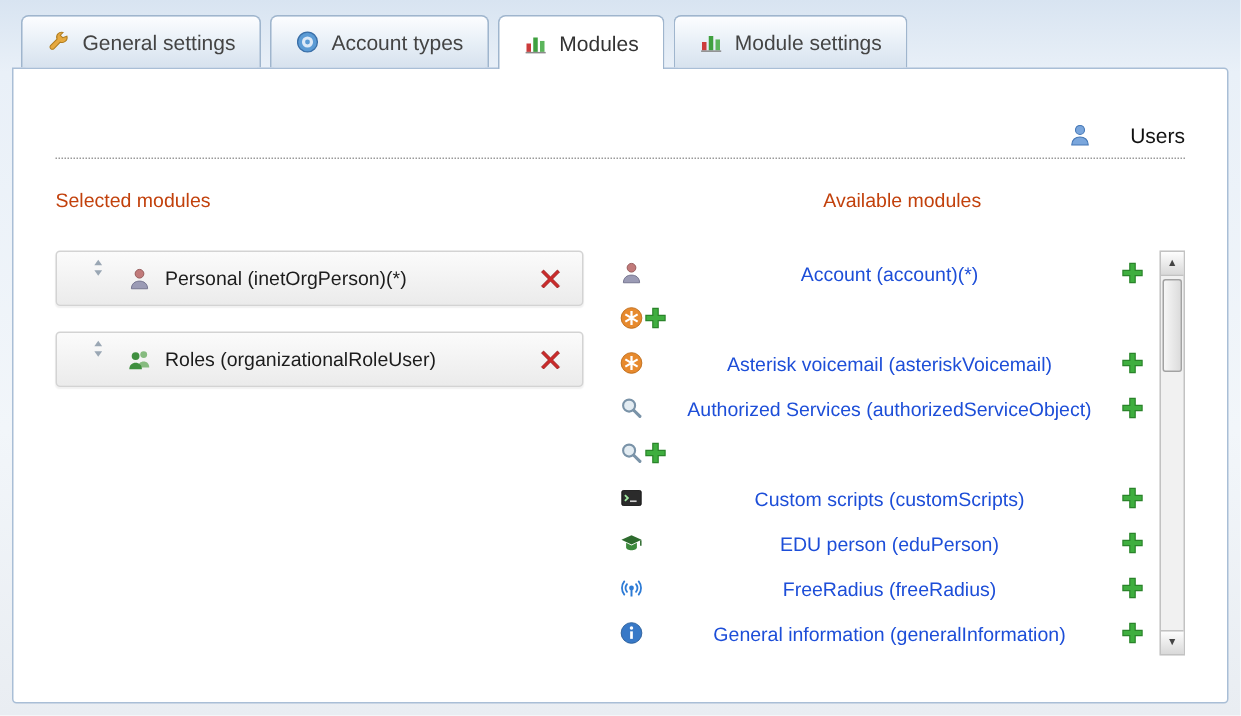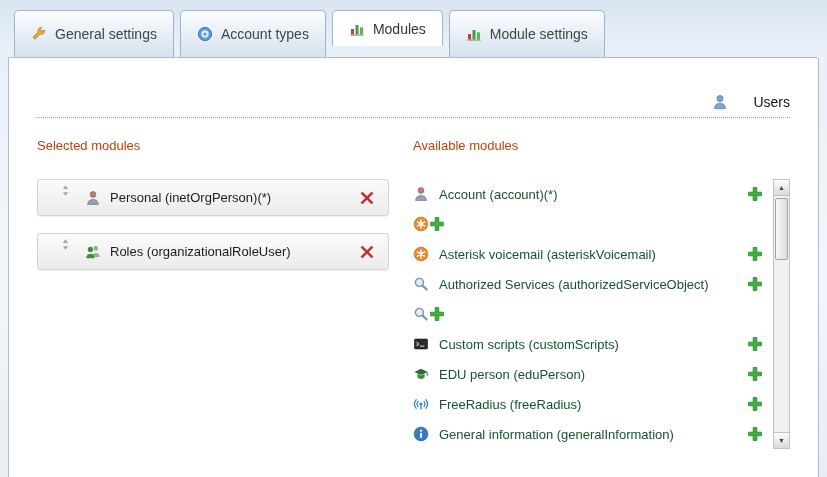--- a/index.html
+++ b/index.html
@@ -9,21 +9,21 @@
     font-family: "Liberation Sans", sans-serif;
     background: linear-gradient(180deg, #d8e4f1 0%, #e9f0f8 10%, #f2f6fa 60%, #e9edf2 100%);
   }
   svg.icn { width:16px; height:16px; display:block; }
   svg.icn.sm { width:13px; height:13px; }
 
   
   .tabs { display:flex; gap:6px; padding:10px 0 0 14px; position:relative; z-index:2; }
   .tab {
     display:flex; align-items:center; gap:8px;
-    height:47px; padding:0 16px;
+    height:35px; padding:0 16px;
     border:1px solid #9fb5cd; border-bottom:none;
     border-radius:5px 5px 0 0;
     background: linear-gradient(180deg,#fcfdff 0%, #e6eef6 55%, #d7e2ee 100%);
     color:#444; font-size:14px; cursor:pointer; white-space:nowrap;
   }
   .tab.active {
     background:#fff; color:#333; position:relative; z-index:3;
     height:36px; margin-bottom:-1px;
   }
 
@@ -34,42 +34,42 @@
     padding:20px 24px 0 24px;
   }
   .section-head {
     display:flex; align-items:center; gap:25px;
     margin:16px 4px 0 4px; padding-bottom:7px;
     border-bottom:1px dotted #9a9a9a;
     font-size:14px; font-weight:normal; color:#111;justify-content:flex-end;
   }
   .cols { display:flex; margin-top:20px; padding:0 4px; }
   .col-left { width:352px; margin-right:24px; flex:none; }
-  .col-right { flex:1; min-width:0; }
+  .col-right { flex:1; min-width:0;text-align:center; }
   .col-title { font-size:13px; color:#c2410c; margin-bottom:26px; }
 
   
   .sel-row {
     display:flex; align-items:center;
     height:37px; margin-bottom:17px; padding:0 13px 0 21px;
     border:1px solid #d3d3d3; border-radius:3px;
     background:linear-gradient(180deg,#fbfbfb,#ebebeb);
     box-shadow:0 1px 1px rgba(0,0,0,.06);
     cursor:move;
   }
   .sel-row .drag { width:14px; margin-right:4px; align-self:flex-start; margin-top:4px; }
   .sel-row .micon { margin:0 9px; }
   .sel-row .lbl { flex:1; font-size:13px; color:#1c1c1c; }
   .sel-row .del { cursor:pointer; }
 
   
   .avail-wrap { display:flex; align-items:stretch; }
   .avail-list { flex:1; min-width:0; }
   .av-row { display:flex; align-items:center; height:30px; }
-  .av-row .lbl { flex:1; margin-left:10px; font-size:13px; color:#14532d; white-space:nowrap; overflow:hidden; }
+  .av-row .lbl { flex:1; margin-left:10px; font-size:13px; color:#1d4ed8; white-space:nowrap; overflow:hidden; }
   .av-row .add { margin-right:10px; cursor:pointer; flex:none; }
 
   
   .sbar {
     width:17px; flex:none; display:flex; flex-direction:column;
     background:#f1f1f1; border:1px solid #c2c2c2;
   }
   .sbtn {
     height:16px; flex:none; display:flex; align-items:center; justify-content:center;
     background:linear-gradient(180deg,#fdfdfd,#d9d9d9);

